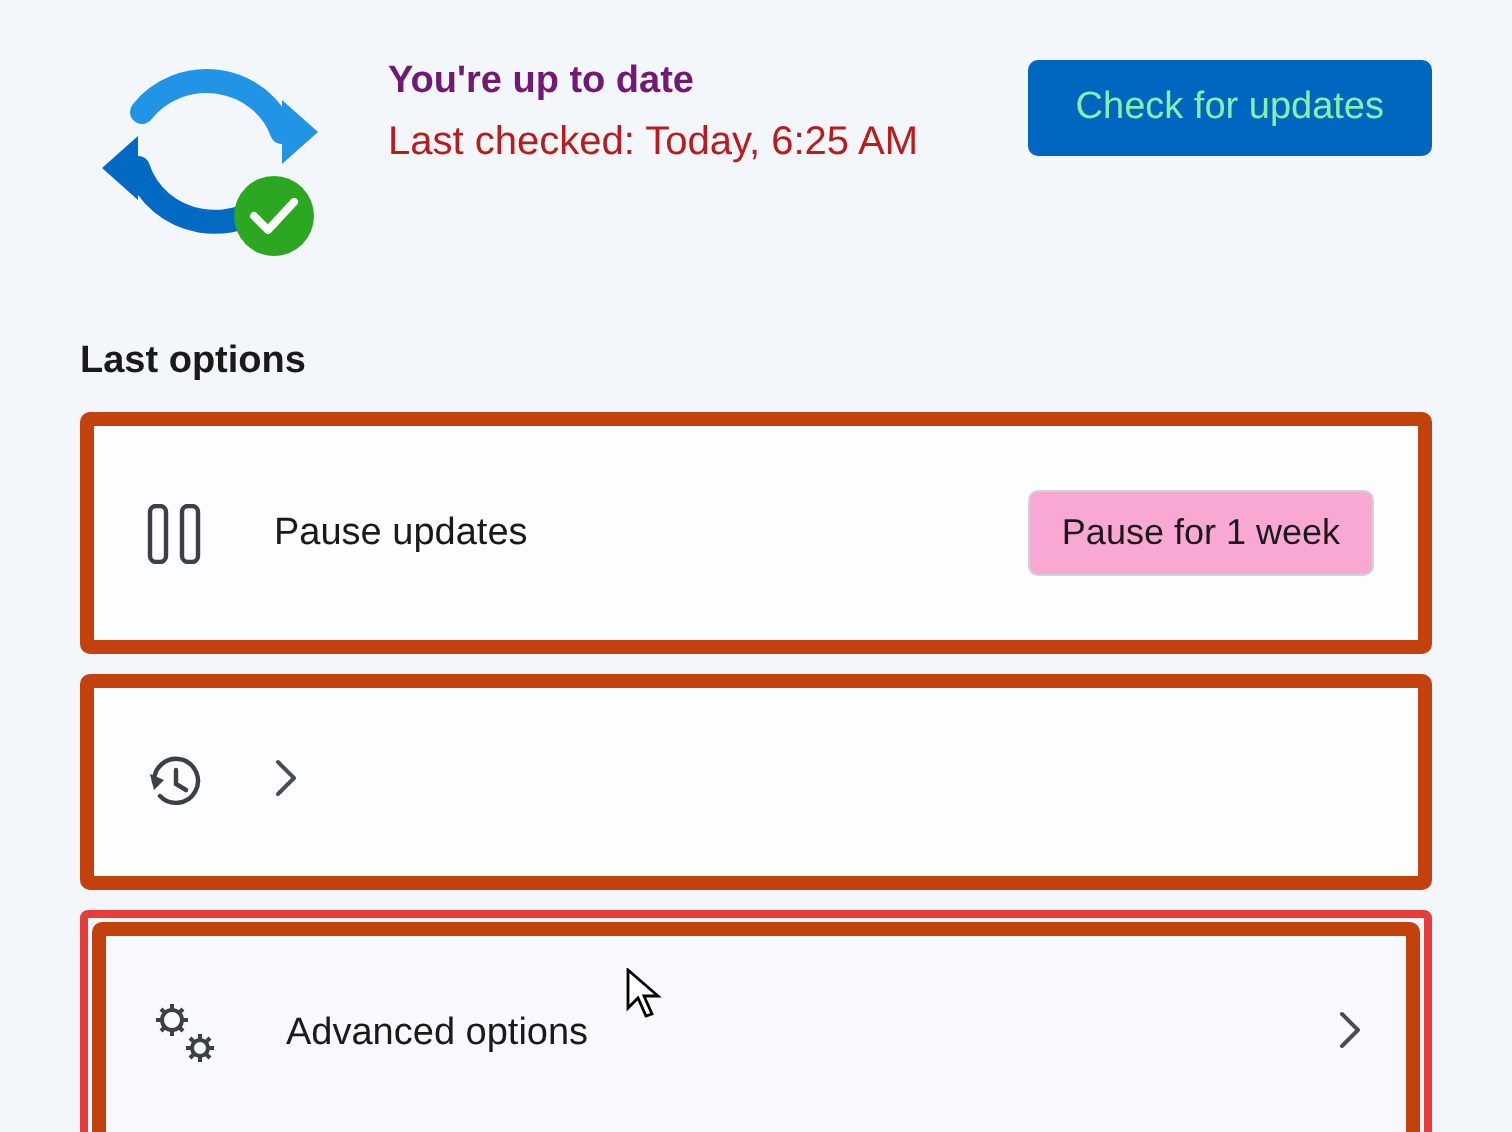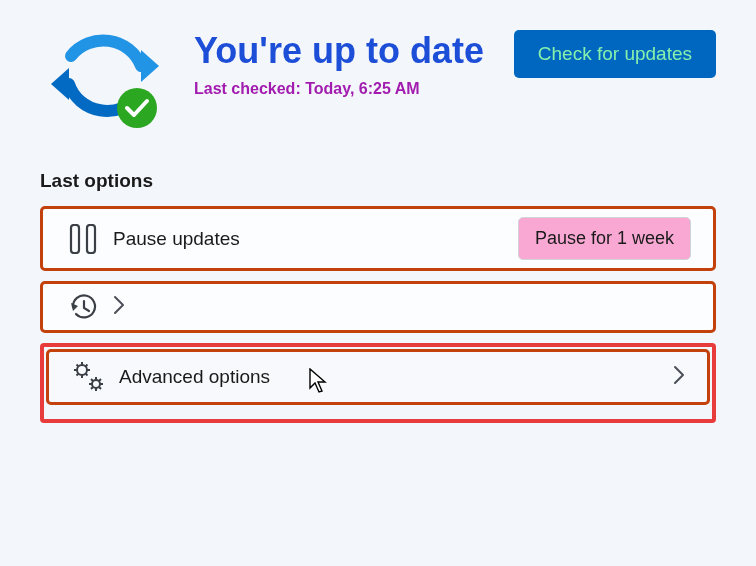--- a/index.html
+++ b/index.html
@@ -20,55 +20,54 @@
     }
     .sync-icon-wrap {
       width: 130px;
       flex-shrink: 0;
       display: flex;
       align-items: center;
       justify-content: center;
     }
     .status-text { flex: 1; }
     .status-title {
-      font-size: 36px;
+      font-size: 19px;
       font-weight: 600;
-      color: #1d4ed8;
+      color: #701a75;
       margin-bottom: 6px;
     }
     .status-sub {
-      font-size: 16px;
-      color: #a21caf;
+      font-size: 20px;
+      color: #b91c1c;
       line-height: 1.35;
-      font-weight: bold;
     }
     .check-btn {
       background: #0067c0;
       color: #86efac;
       border: none;
       border-radius: 5px;
       font-size: 19px;
       padding: 13px 24px;
       cursor: pointer;
       font-family: inherit;
     }
     .section-heading {
       font-size: 19px;
       font-weight: 600;
       margin-bottom: 14px;
       margin-top: 6px;
     }
     .card {
       background: #fcfdfe;
-      border: 3px solid #c2410c;
+      border: 7px solid #c2410c;
       border-radius: 5px;
-      padding: 8px 22px;
+      padding: 32px 22px;
       display: flex;
       align-items: center;
-      gap: 12px;
+      gap: 32px;
       margin-bottom: 10px;
     }
     .card .ic {
       width: 36px;
       flex-shrink: 0;
       display: flex;
       align-items: center;
       justify-content: center;
       color: #3b3f46;
     }

